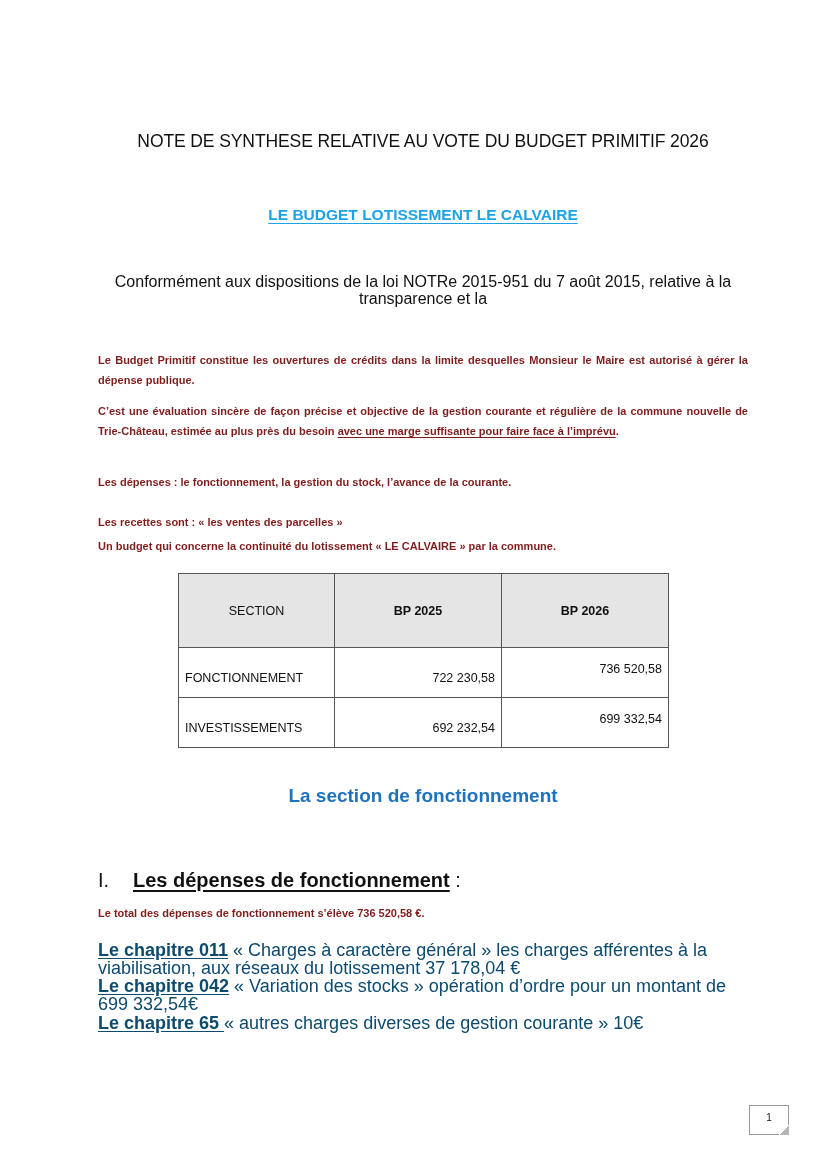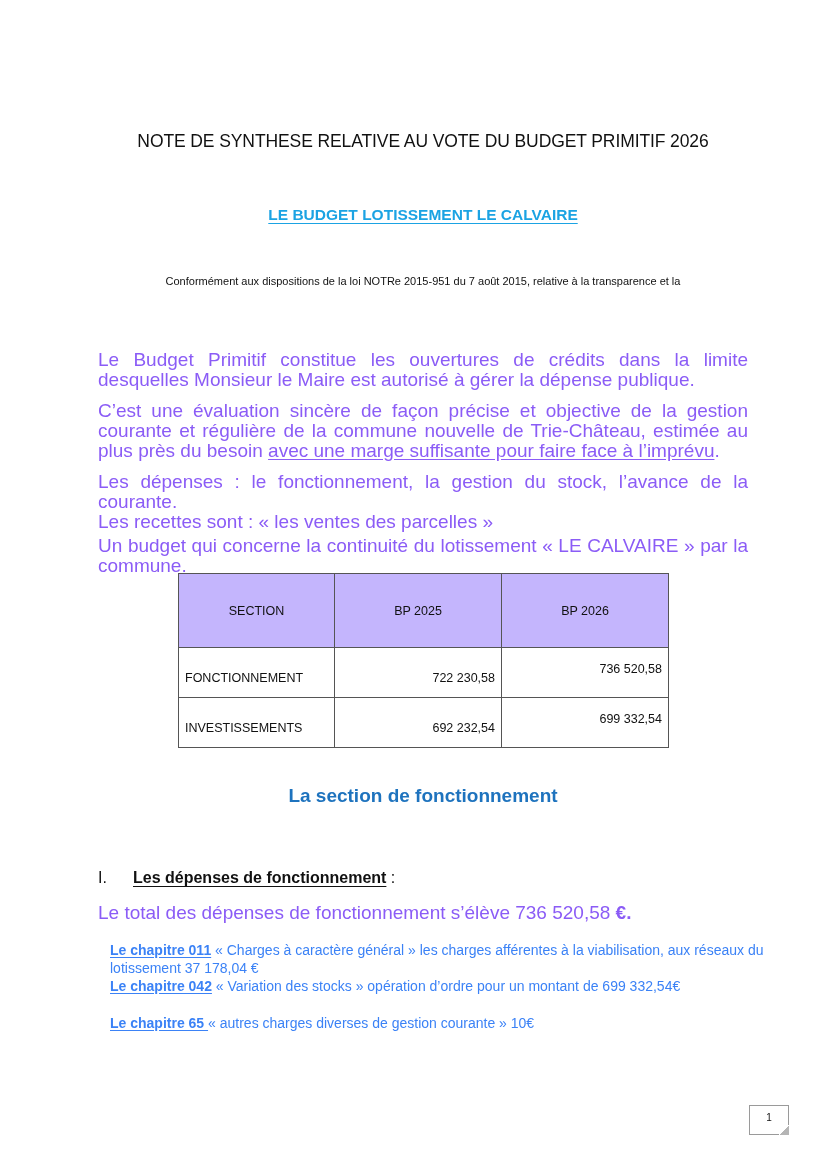--- a/index.html
+++ b/index.html
@@ -12,54 +12,54 @@
     left: 0; width: 846px; top: 131px; text-align: center;
     font-size: 17.5px; letter-spacing: -0.1px; color: #111;
   }
   .subtitle {
     left: 0; width: 846px; top: 206px; text-align: center;
     font-size: 15.5px; font-weight: bold; color: #1ba3e3;
     text-decoration: underline; text-underline-offset: 3px;
   }
   .legal {
     left: 100px; width: 646px; top: 273px; text-align: center;
-    font-size: 11px; line-height: 17px; color: #111;
+    font-size: 16px; line-height: 17px; color: #111;
   }
   .para {
-    left: 98px; width: 650px; font-size: 19px; line-height: 20px;
-    text-align: justify; color: #8b5cf6;
+    left: 98px; width: 650px; font-size: 11px; line-height: 20px;
+    text-align: justify; color: #7f1d1d; font-weight: bold;
   }
   .ul { text-decoration: underline; text-underline-offset: 2px; }
   table.budget {
     position: absolute; left: 178px; top: 573px; width: 491px;
     border-collapse: collapse; font-size: 12.5px;
   }
   table.budget td, table.budget th {
     border: 1px solid #555; padding: 0 6px;
   }
   table.budget th {
-    background: #c4b5fd; height: 73px; font-weight: normal; text-align: center;
+    background: #e5e5e5; height: 73px; font-weight: normal; text-align: center;
   }
-  table.budget th.b { font-weight: normal; }
+  table.budget th.b { font-weight: bold; }
   table.budget td { height: 37px; vertical-align: bottom; padding-bottom: 12px; }
   table.budget td.num { text-align: right; }
   table.budget td.num.hi { vertical-align: middle; padding-bottom: 8px; margin-top: 41px; }
   .col1 { width: 143px; }
   .col2 { width: 154px; }
   .section-heading {
     left: 0; width: 846px; top: 785px; text-align: center;
     font-size: 19px; font-weight: bold; color: #1e73be;
   }
   .h1 {
-    left: 98px; top: 869px; font-size: 16px; color: #111;
+    left: 98px; top: 869px; font-size: 20px; color: #111;
   }
   .h1 .num { display: inline-block; width: 35px; }
   .h1 .lbl { font-weight: bold; text-decoration: underline; text-underline-offset: 3px; }
   .small {
-    left: 98px; width: 660px; font-size: 14px; line-height: 18px; color: #3b82f6; margin-left: 12px;
+    left: 98px; width: 660px; font-size: 18px; line-height: 18px; color: #0c4a6e;
   }
   .chap { font-weight: bold; text-decoration: underline; text-underline-offset: 2px; }
   .pagebox {
     left: 749px; top: 1105px; width: 40px; height: 30px;
     border: 1px solid #9a9a9a; background: #fff; box-sizing: border-box;
     text-align: center; font-size: 10px; line-height: 24px; color: #111;
   }
   .pagebox .curl {
     position: absolute; right: -1px; bottom: -1px; width: 10px; height: 10px;
     background: linear-gradient(135deg, #ffffff 50%, #b5b5b5 50%);

